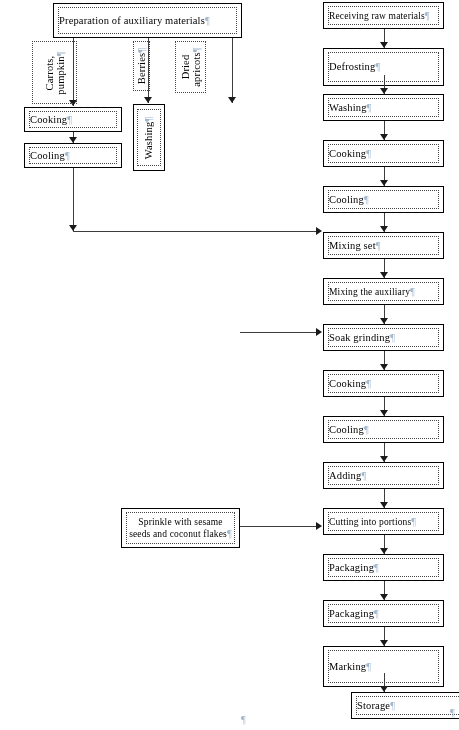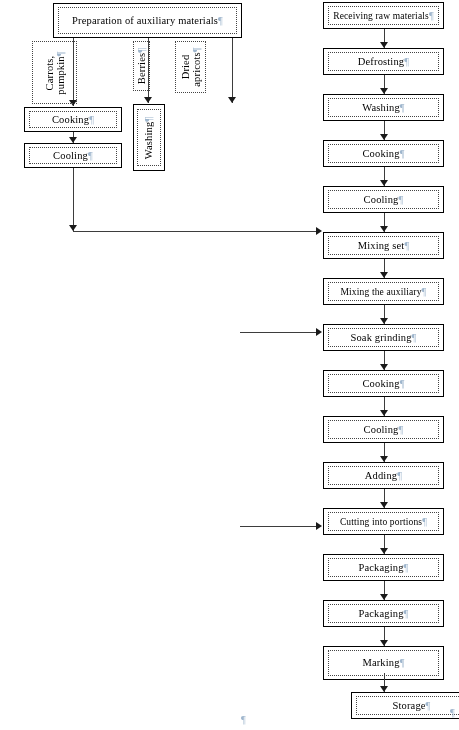--- a/index.html
+++ b/index.html
@@ -29,21 +29,20 @@
   .tframe {
     position: absolute;
     left: 4px;
     right: 4px;
     top: 3px;
     bottom: 3px;
     box-sizing: border-box;
     border: 1px dotted #444444;
     display: flex;
     align-items: center;
-    justify-content: center;
     text-align: center;
     line-height: 1.12;
   }
   .tframe.multi {
     display: block;
     padding-top: 1px;
   }
   .lbl {
     font-size: 10.5px;
     letter-spacing: 0.15px;
@@ -196,32 +195,38 @@
     <div class="vframe"></div>
     <div class="vtext">
       <span class="lbl"><span>Washing</span><span class="pilcrow">¶</span></span>
     </div>
   </div>
 
 
   <div class="hline" style="left:240px; top:332px; width:76px;"></div>
   <div class="arrow-right" style="left:316px; top:328px;"></div>
 
+  <div class="box" style="left:121px; top:508px; width:119px; height:40px;">
+    <div class="tframe multi" style="padding-top:4px;">
+      <span class="lbl wrapline" style="font-size:9.5px;">Sprinkle with sesame</span>
+      <span class="lbl wrapline" style="font-size:9.5px;"><span>seeds and coconut flakes</span><span class="pilcrow">¶</span></span>
+    </div>
+  </div>
   <div class="hline" style="left:240px; top:526px; width:76px;"></div>
   <div class="arrow-right" style="left:316px; top:522px;"></div>
 
   <div id="main-column">
       <div class="box" style="left: 323px; top: 2px; width: 121px; height: 27px;">
         <div class="tframe">
           <span class="lbl"><span style="font-size: 9.5px;">Receiving raw materials</span><span class="pilcrow">¶</span></span>
         </div>
       </div>
       <div class="vline" style="left: 383.5px; top: 29px; height: 19px;"></div>
       <div class="arrow-down" style="left: 379.5px; top: 42px;"></div>
-      <div class="box" style="left: 323px; top: 48px; width: 121px; height: 27px;">
+      <div class="box" style="left: 323px; top: 48px; width: 121px; height: 38px;">
         <div class="tframe">
           <span class="lbl"><span>Defrosting</span><span class="pilcrow">¶</span></span>
         </div>
       </div>
       <div class="vline" style="left: 383.5px; top: 75px; height: 19px;"></div>
       <div class="arrow-down" style="left: 379.5px; top: 88px;"></div>
       <div class="box" style="left: 323px; top: 94px; width: 121px; height: 27px;">
         <div class="tframe">
           <span class="lbl"><span>Washing</span><span class="pilcrow">¶</span></span>
         </div>
@@ -298,21 +303,21 @@
       </div>
       <div class="vline" style="left: 383.5px; top: 581px; height: 19px;"></div>
       <div class="arrow-down" style="left: 379.5px; top: 594px;"></div>
       <div class="box" style="left: 323px; top: 600px; width: 121px; height: 27px;">
         <div class="tframe">
           <span class="lbl"><span>Packaging</span><span class="pilcrow">¶</span></span>
         </div>
       </div>
       <div class="vline" style="left: 383.5px; top: 627px; height: 19px;"></div>
       <div class="arrow-down" style="left: 379.5px; top: 640px;"></div>
-      <div class="box" style="left: 323px; top: 646px; width: 121px; height: 34px;">
+      <div class="box" style="left: 323px; top: 646px; width: 121px; height: 41px;">
         <div class="tframe">
           <span class="lbl"><span>Marking</span><span class="pilcrow">¶</span></span>
         </div>
       </div>
       <div class="vline" style="left: 383.5px; top: 673px; height: 19px;"></div>
       <div class="arrow-down" style="left: 379.5px; top: 686px;"></div>
       <div class="box" style="left: 323px; top: 692px; width: 121px; height: 27px; margin-left: 28px;">
         <div class="tframe">
           <span class="lbl"><span>Storage</span><span class="pilcrow">¶</span></span>
         </div>

